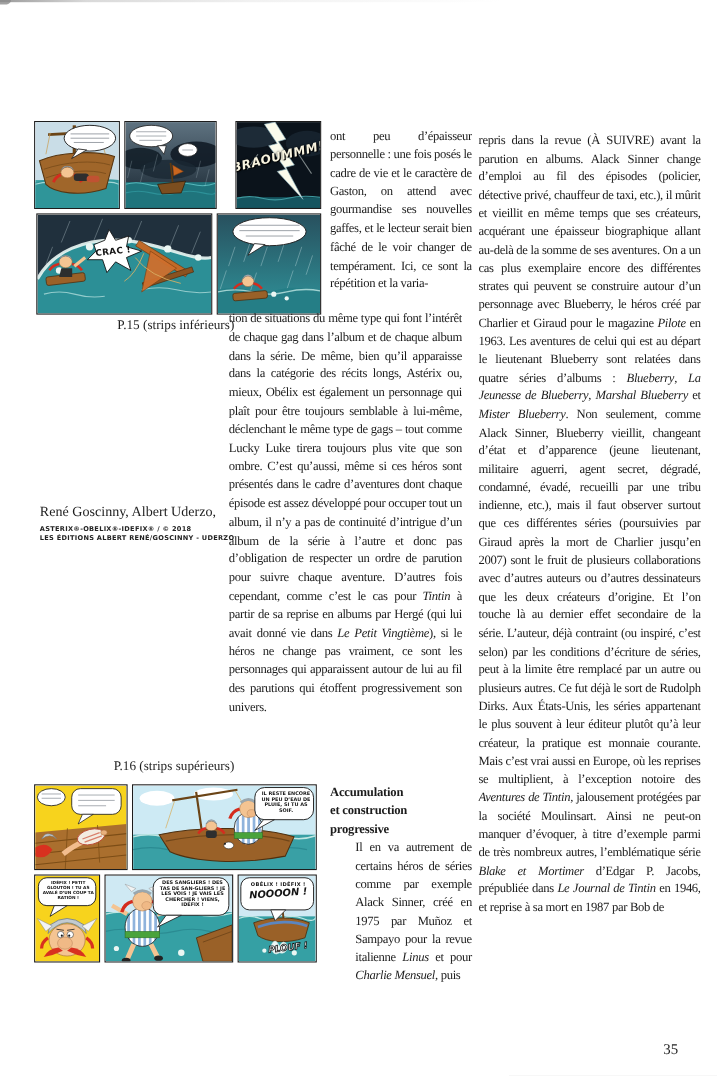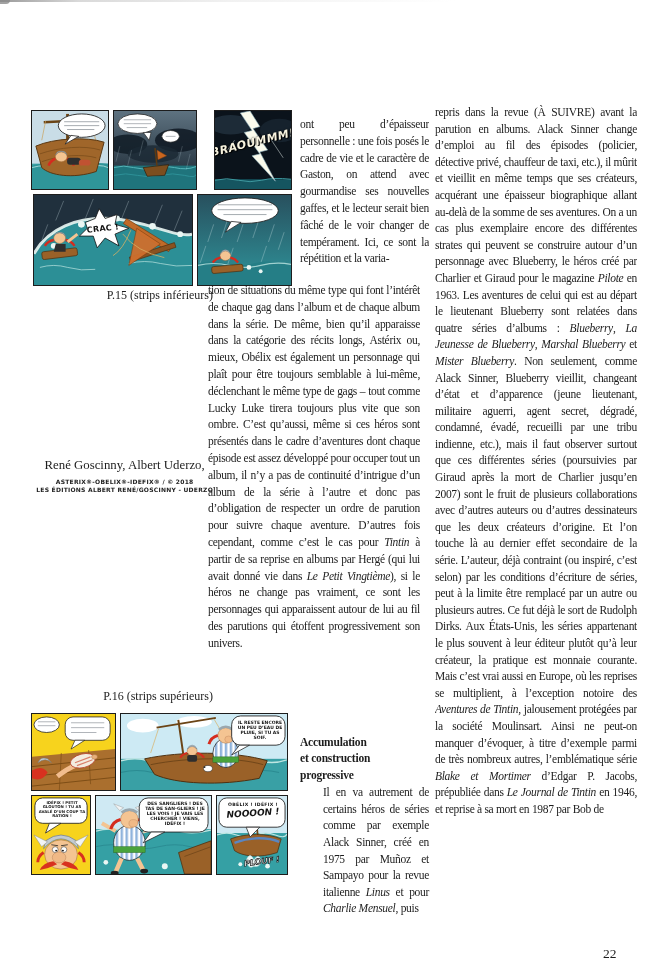--- a/index.html
+++ b/index.html
@@ -26,33 +26,33 @@
   #bub-sangliers{left:46px;top:5px;width:66px;font-size:4.5px;}
   #bub-obelix{left:4px;top:6px;width:64px;font-size:4.6px;letter-spacing:.3px;}
   #sfx-nooon{left:4px;top:12px;width:64px;font-size:9px;font-style:italic;transform:rotate(-4deg);}
   #sfx-plouf{left:22px;top:62px;width:46px;font-size:8px;font-style:italic;color:#fff;
       -webkit-text-stroke:.7px #111;transform:rotate(-7deg);}
 
   
   .caption{position:absolute;right:439px;white-space:nowrap;font-size:12px;color:#1d1d1d;text-align:center;}
   #cap15{top:288px;}
   #cap16{top:689px;}
-  .credit{position:absolute;right:439px;top:457px;text-align:center;font-size:12.8px;line-height:16px;color:#1d1d1d;}
+  .credit{position:absolute;right:439px;top:457px;text-align:left;font-size:12.8px;line-height:16px;color:#1d1d1d;}
   .credit .smallprint{margin-top:5px;font-family:"DejaVu Sans",sans-serif;
       font-size:6px;line-height:7.5px;font-weight:700;letter-spacing:.25px;color:#222;}
 
   
   .bodytext{position:absolute;text-align:justify;font-size:11.5px;line-height:16.8px;
       letter-spacing:-0.3px;color:#1c1c1c;overflow:hidden;}
   #colM1{left:300px;top:104px;width:129px;height:180px;margin-top:12px;}
   #colM2{left:208px;top:282px;width:212px;height:430px;}
-  #colM3{left:300px;top:734px;width:129px;height:210px;}
+  #colM3{left:300px;top:713px;width:129px;height:210px;}
   #colM3 .subhead{font-weight:700;font-size:11.5px;line-height:16.4px;white-space:pre-line;letter-spacing:-0.2px;margin-bottom:1px;}
   #colM3 .bodytext-inner{text-align:justify;font-size:11.5px;line-height:16.6px;letter-spacing:-0.3px;margin-left:23px;}
-  #colR{left:435px;top:104px;width:202px;height:830px;line-height:16.6px;}
+  #colR{left:435px;top:120px;width:202px;height:830px;line-height:16.6px;}
   .pageno{position:absolute;left:603px;top:946px;font-size:13.5px;color:#1c1c1c;}
 </style>
 </head>
 <body>
 
 <div class="page">
   <div class="scan-edge"></div>
   <div class="scan-corner"></div>
 
   <div class="strip" style="left:31px;top:110px;width:261px;height:176px;">
@@ -328,14 +328,14 @@
   <div class="bodytext" id="colM1">ont peu d’épaisseur personnelle : une fois posés le cadre de vie et le caractère de Gaston, on attend avec gourmandise ses nouvelles gaffes, et le lecteur serait bien fâché de le voir changer de tempérament. Ici, ce sont la répétition et la varia-</div>
   <div class="bodytext" id="colM2">tion de situations du même type qui font l’intérêt de chaque gag dans l’album et de chaque album dans la série. De même, bien qu’il apparaisse dans la catégorie des récits longs, Astérix ou, mieux, Obélix est également un personnage qui plaît pour être toujours semblable à lui-même, déclenchant le même type de gags – tout comme Lucky Luke tirera toujours plus vite que son ombre. C’est qu’aussi, même si ces héros sont présentés dans le cadre d’aventures dont chaque épisode est assez développé pour occuper tout un album, il n’y a pas de continuité d’intrigue d’un album de la série à l’autre et donc pas d’obligation de respecter un ordre de parution pour suivre chaque aventure. D’autres fois cependant, comme c’est le cas pour <i>Tintin</i> à partir de sa reprise en albums par Hergé (qui lui avait donné vie dans <i>Le Petit Vingtième</i>), si le héros ne change pas vraiment, ce sont les personnages qui apparaissent autour de lui au fil des parutions qui étoffent progressivement son univers.</div>
   <div id="colM3" style="position:absolute;">
     <div class="subhead">Accumulation
 et construction
 progressive</div>
     <div class="bodytext-inner">Il en va autrement de certains héros de séries comme par exemple Alack Sinner, créé en 1975 par Muñoz et Sampayo pour la revue italienne <i>Linus</i> et pour <i>Charlie Mensuel</i>, puis</div>
   </div>
   <div class="bodytext" id="colR">repris dans la revue (À SUIVRE) avant la parution en albums. Alack Sinner change d’emploi au fil des épisodes (policier, détective privé, chauffeur de taxi, etc.), il mûrit et vieillit en même temps que ses créateurs, acquérant une épaisseur biographique allant au-delà de la somme de ses aventures. On a un cas plus exemplaire encore des différentes strates qui peuvent se construire autour d’un personnage avec Blueberry, le héros créé par Charlier et Giraud pour le magazine <i>Pilote</i> en 1963. Les aventures de celui qui est au départ le lieutenant Blueberry sont relatées dans quatre séries d’albums : <i>Blueberry</i>, <i>La Jeunesse de Blueberry</i>, <i>Marshal Blueberry</i> et <i>Mister Blueberry</i>. Non seulement, comme Alack Sinner, Blueberry vieillit, changeant d’état et d’apparence (jeune lieutenant, militaire aguerri, agent secret, dégradé, condamné, évadé, recueilli par une tribu indienne, etc.), mais il faut observer surtout que ces différentes séries (poursuivies par Giraud après la mort de Charlier jusqu’en 2007) sont le fruit de plusieurs collaborations avec d’autres auteurs ou d’autres dessinateurs que les deux créateurs d’origine. Et l’on touche là au dernier effet secondaire de la série. L’auteur, déjà contraint (ou inspiré, c’est selon) par les conditions d’écriture de séries, peut à la limite être remplacé par un autre ou plusieurs autres. Ce fut déjà le sort de Rudolph Dirks. Aux États-Unis, les séries appartenant le plus souvent à leur éditeur plutôt qu’à leur créateur, la pratique est monnaie courante. Mais c’est vrai aussi en Europe, où les reprises se multiplient, à l’exception notoire des <i>Aventures de Tintin</i>, jalousement protégées par la société Moulinsart. Ainsi ne peut-on manquer d’évoquer, à titre d’exemple parmi de très nombreux autres, l’emblématique série <i>Blake et Mortimer</i> d’Edgar P. Jacobs, prépubliée dans <i>Le Journal de Tintin</i> en 1946, et reprise à sa mort en 1987 par Bob de</div>
 
-  <div class="pageno">22</div>
+  <div class="pageno">35</div>
 </div>
 
 </body></html>

